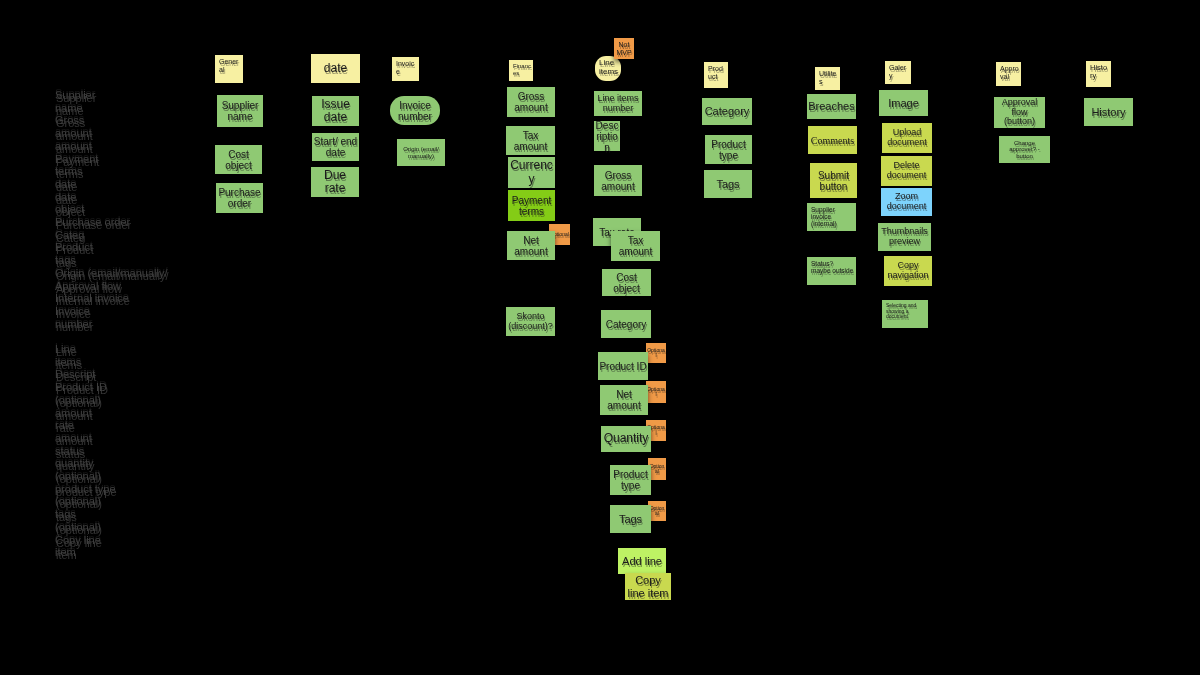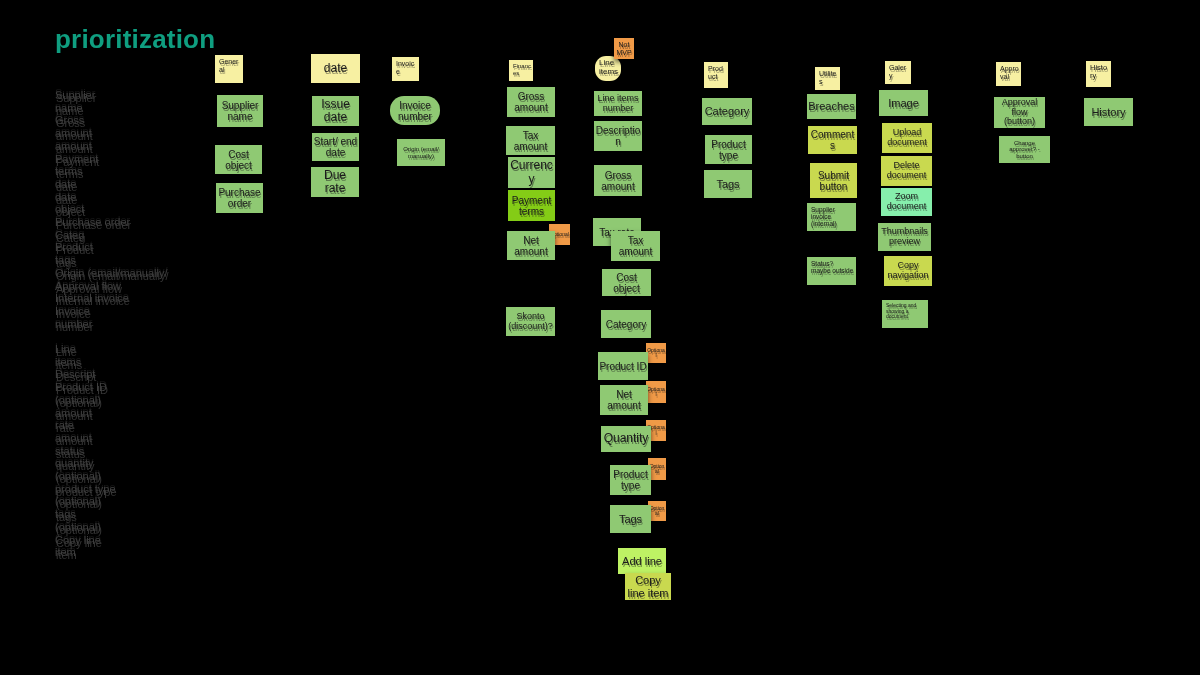--- a/index.html
+++ b/index.html
@@ -30,21 +30,20 @@
     align-items:flex-start; justify-content:flex-start;
     text-align:left; padding:3px 2px 1px 4px;
   }
   .sticky span { text-shadow:1px 2px 0 rgba(25,25,25,.45); word-break:break-word; }
 </style>
 </head>
 <body style="background: rgb(0, 0, 0);">
 
 <div id="board">
   <div id="title" style="color: rgb(15, 158, 128);">
-    <div>prioritization</div>
   </div>
   <div id="field-list" style="color: rgb(63, 63, 63);">
       <span>Supplier</span>
       <span>name</span>
       <span>Gross</span>
       <span>amount</span>
       <span>amount</span>
       <span>Payment</span>
       <span>terms</span>
       <span>date</span>
@@ -137,21 +136,21 @@
     </div>
     <div class="sticky tl" style="left: 595px; top: 56px; width: 26px; height: 25px; background: rgb(247, 240, 162); font-size: 8px; color: rgb(28, 28, 28); border-radius: 11px;">
       <span>Line items</span>
     </div>
     <div class="sticky" style="left: 614px; top: 38px; width: 20px; height: 21px; background: rgb(240, 154, 71); font-size: 7px; color: rgb(28, 28, 28);">
       <span>Not MVP</span>
     </div>
     <div class="sticky" style="left: 594px; top: 91px; width: 48px; height: 25px; background: rgb(143, 201, 115); font-size: 9px; color: rgb(28, 28, 28);">
       <span>Line items number</span>
     </div>
-    <div class="sticky" style="left: 594px; top: 121px; width: 48px; height: 30px; background: rgb(143, 201, 115); font-size: 10px; color: rgb(28, 28, 28);">
+    <div class="sticky" style="left: 594px; top: 121px; width: 26px; height: 30px; background: rgb(143, 201, 115); font-size: 10px; color: rgb(28, 28, 28);">
       <span>Description</span>
     </div>
     <div class="sticky" style="left: 594px; top: 165px; width: 48px; height: 31px; background: rgb(143, 201, 115); font-size: 10px; color: rgb(28, 28, 28);">
       <span>Gross amount</span>
     </div>
     <div class="sticky" style="left: 593px; top: 218px; width: 48px; height: 28px; background: rgb(143, 201, 115); font-size: 10px; color: rgb(28, 28, 28);">
       <span>Tax rate</span>
     </div>
     <div class="sticky" style="left: 611px; top: 231px; width: 49px; height: 30px; background: rgb(143, 201, 115); font-size: 10px; color: rgb(28, 28, 28);">
       <span>Tax amount</span>
@@ -209,21 +208,21 @@
     </div>
     <div class="sticky" style="left: 704px; top: 170px; width: 48px; height: 28px; background: rgb(143, 201, 115); font-size: 11px; color: rgb(28, 28, 28);">
       <span>Tags</span>
     </div>
     <div class="sticky tl" style="left: 815px; top: 67px; width: 25px; height: 23px; background: rgb(247, 240, 162); font-size: 7px; color: rgb(28, 28, 28);">
       <span>Utilites</span>
     </div>
     <div class="sticky" style="left: 807px; top: 94px; width: 49px; height: 25px; background: rgb(143, 201, 115); font-size: 11px; color: rgb(28, 28, 28);">
       <span>Breaches</span>
     </div>
-    <div class="sticky" style="left: 808px; top: 126px; width: 49px; height: 28px; background: rgb(201, 217, 79); font-size: 10px; color: rgb(28, 28, 28);">
+    <div class="sticky" style="left: 808px; top: 126px; width: 49px; height: 28px; background: rgb(201, 217, 79); font-size: 10px; color: rgb(28, 28, 28); font-family: Liberation Serif, serif;">
       <span>Comments</span>
     </div>
     <div class="sticky" style="left: 810px; top: 163px; width: 47px; height: 35px; background: rgb(201, 217, 79); font-size: 10px; color: rgb(28, 28, 28);">
       <span>Submit button</span>
     </div>
     <div class="sticky tl" style="left: 807px; top: 203px; width: 49px; height: 28px; background: rgb(143, 201, 115); font-size: 6.5px; color: rgb(28, 28, 28);">
       <span>Supplier invoice (internal)</span>
     </div>
     <div class="sticky tl" style="left: 807px; top: 257px; width: 49px; height: 28px; background: rgb(143, 201, 115); font-size: 6.5px; color: rgb(28, 28, 28);">
       <span>Status? maybe outside</span>
@@ -233,21 +232,21 @@
     </div>
     <div class="sticky" style="left: 879px; top: 90px; width: 49px; height: 26px; background: rgb(143, 201, 115); font-size: 11px; color: rgb(28, 28, 28);">
       <span>Image</span>
     </div>
     <div class="sticky" style="left: 882px; top: 123px; width: 50px; height: 30px; background: rgb(201, 217, 79); font-size: 9px; color: rgb(28, 28, 28);">
       <span>Upload document</span>
     </div>
     <div class="sticky" style="left: 881px; top: 156px; width: 51px; height: 30px; background: rgb(201, 217, 79); font-size: 9px; color: rgb(28, 28, 28);">
       <span>Delete document</span>
     </div>
-    <div class="sticky" style="left: 881px; top: 188px; width: 51px; height: 28px; background: #86efac; font-size: 9px; color: rgb(28, 28, 28); text-align: center;">
+    <div class="sticky" style="left: 881px; top: 188px; width: 51px; height: 28px; background: #7dd3fc; font-size: 9px; color: rgb(28, 28, 28); text-align: center;">
       <span>Zoom document</span>
     </div>
     <div class="sticky" style="left: 878px; top: 223px; width: 53px; height: 28px; background: rgb(143, 201, 115); font-size: 9px; color: rgb(28, 28, 28);">
       <span>Thumbnails preview</span>
     </div>
     <div class="sticky" style="left: 884px; top: 256px; width: 48px; height: 30px; background: rgb(201, 217, 79); font-size: 9px; color: rgb(28, 28, 28);">
       <span>Copy navigation</span>
     </div>
     <div class="sticky tl" style="left: 882px; top: 300px; width: 46px; height: 28px; background: rgb(143, 201, 115); font-size: 5px; color: rgb(28, 28, 28);">
       <span>Selecting and showing a document</span>

